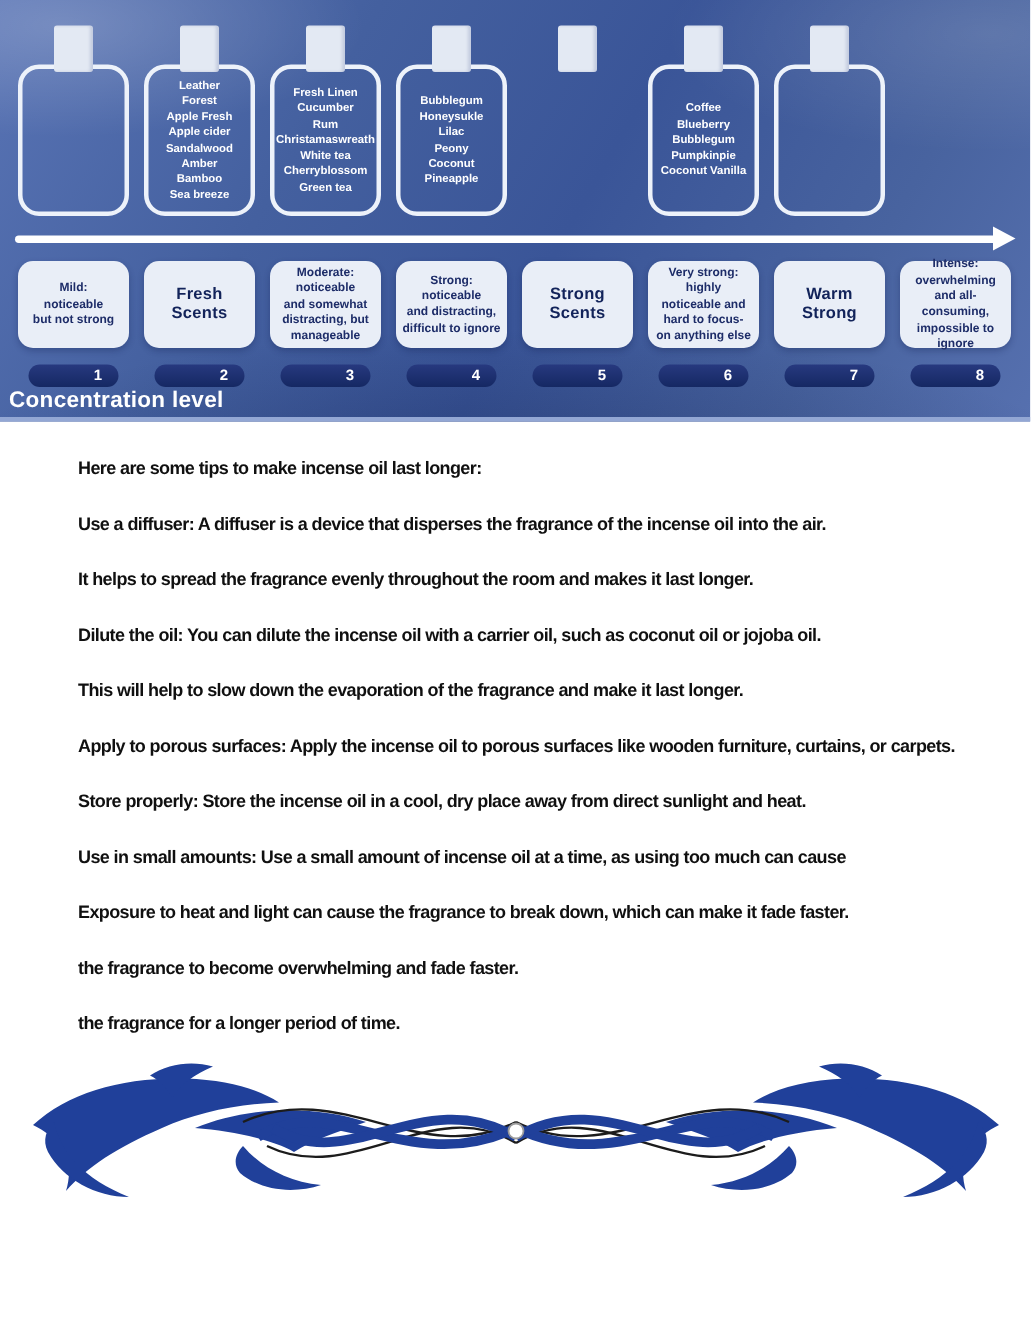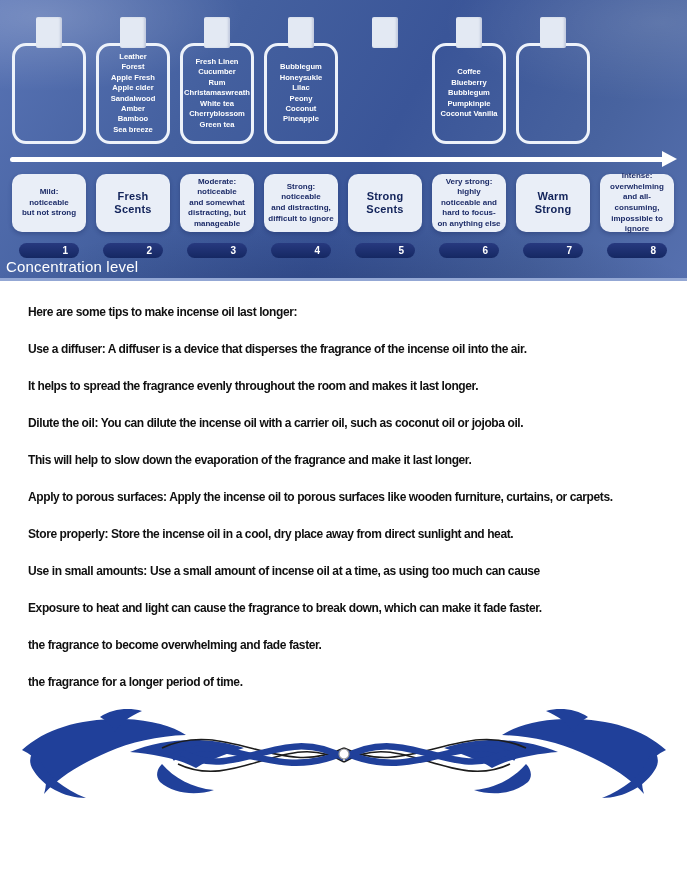--- a/index.html
+++ b/index.html
@@ -44,24 +44,24 @@
 
   .pills-row { position:absolute; top:243px; left:12px; display:flex; gap:10px; }
   .pill-slot { width:74px; display:flex; justify-content:center; }
   .pill {
     width:60px; height:15px; border-radius:8px;
     background:linear-gradient(#27397f,#152863);
     color:#fff; font-size:10px; font-weight:700; line-height:15px;
     text-align:right; padding-right:11px;
   }
 
-  .axis-label { position:absolute; left:6px; top:258px; font-size:15px; font-weight:400; color:#fff; letter-spacing:.2px; }
+  .axis-label { position:absolute; left:6px; top:258px; font-size:15px; font-weight:700; color:#fff; letter-spacing:.2px; }
 
   
-  .tips { padding:12px 0 0 28px; }
+  .tips { padding:12px 0 0 28px;margin-left:24px; }
   .tip-line {
     height:37px; display:flex; align-items:center;
     font-size:12px; font-weight:700; letter-spacing:-0.4px; color:#101010; white-space:nowrap;
   }
 
   
   .flourish-wrap { margin-top:8px; display:flex; justify-content:center; }
 </style>
 </head>
 <body>

